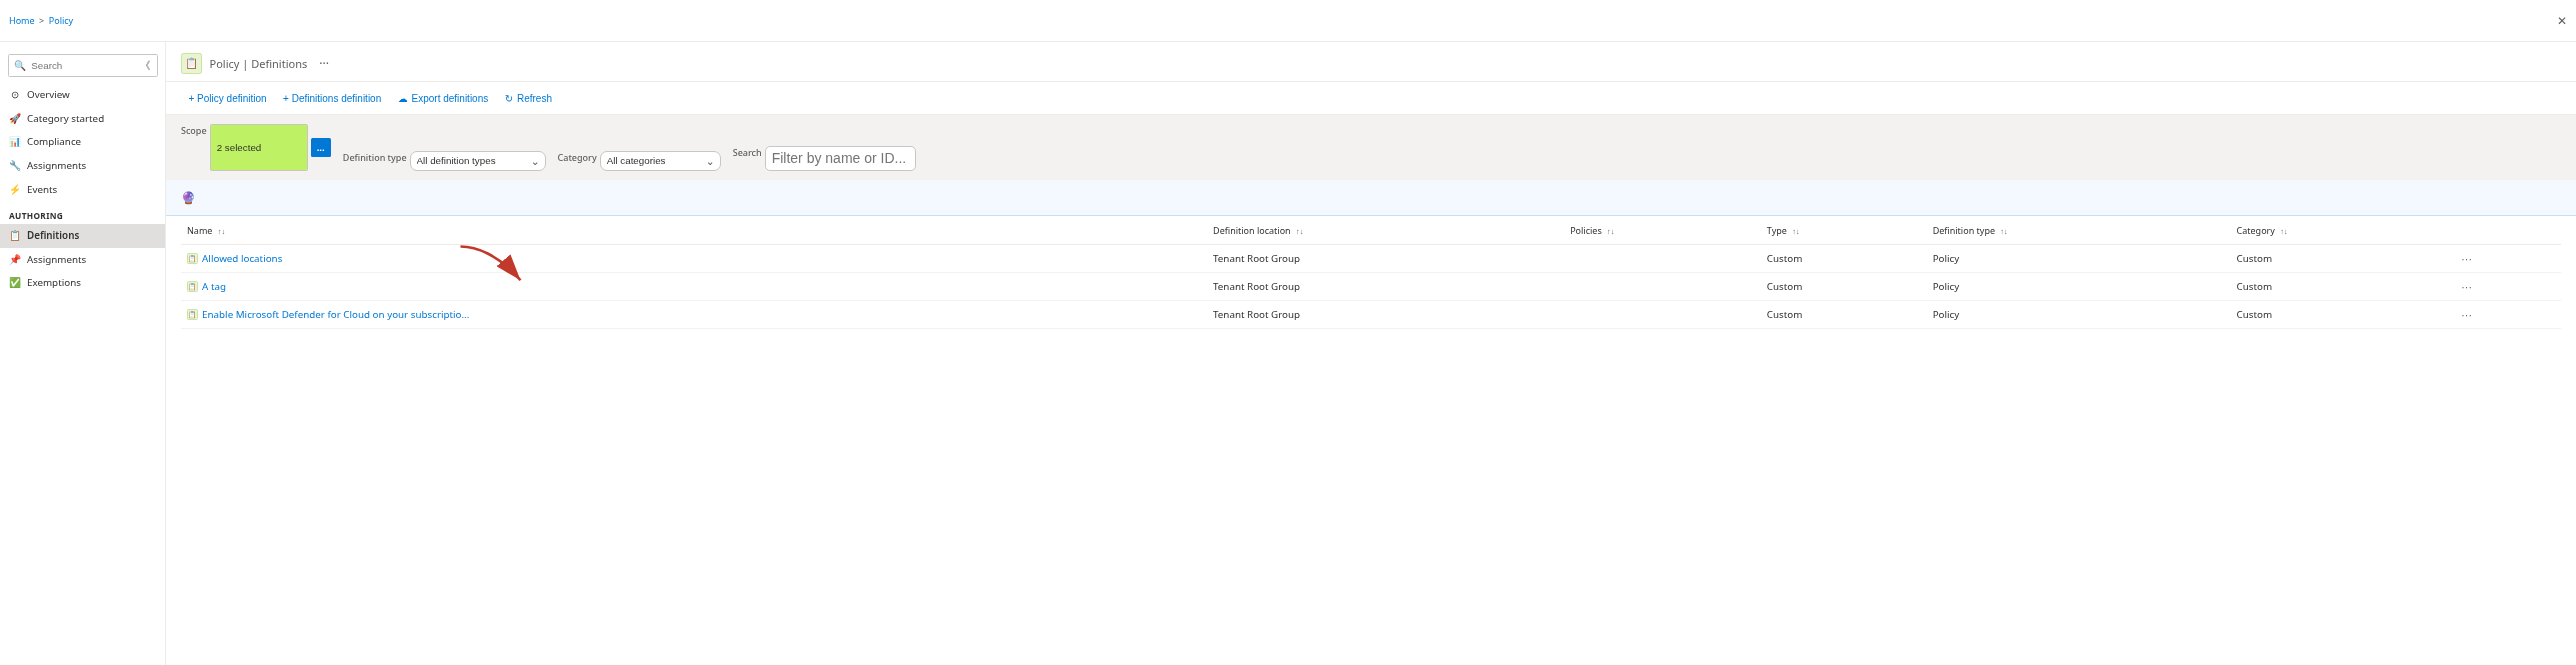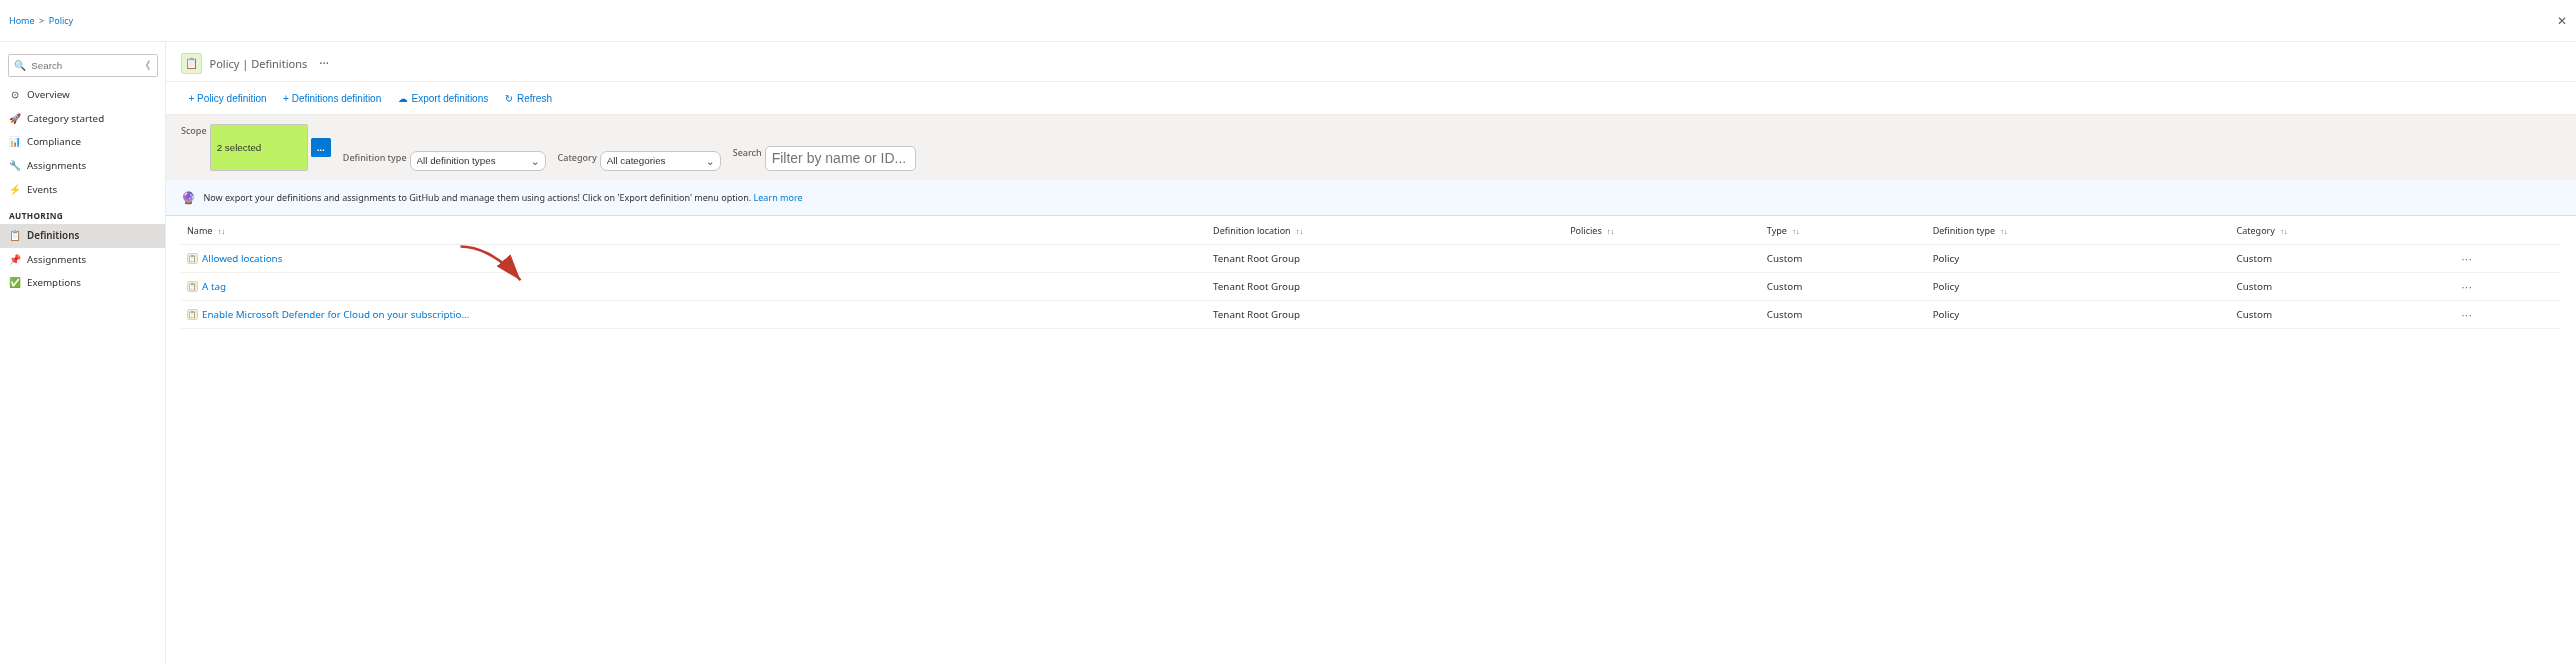--- a/index.html
+++ b/index.html
@@ -180,24 +180,20 @@
         </div>
       </div>
       <div class="filter-group">
         <label class="filter-label">Search</label>
         <input class="filter-text-input" type="text" placeholder="Filter by name or ID..." style="">
       </div>
     </div>
 
     <div class="banner">
       <span class="banner-icon">🔮</span>
-      <span class="banner-text">
-        <span>Now export your definitions and assignments to GitHub and manage them using actions! Click on 'Export definition' menu option.</span>
-        <span class="banner-link">Learn more</span>
-      </span>
     </div>
 
     <div class="table-wrapper">
       <div class="table-container">
         <table>
           <thead>
             <tr>
               <th>
                 <span>Name</span>
                 <span class="sort-icon">↑↓</span>

